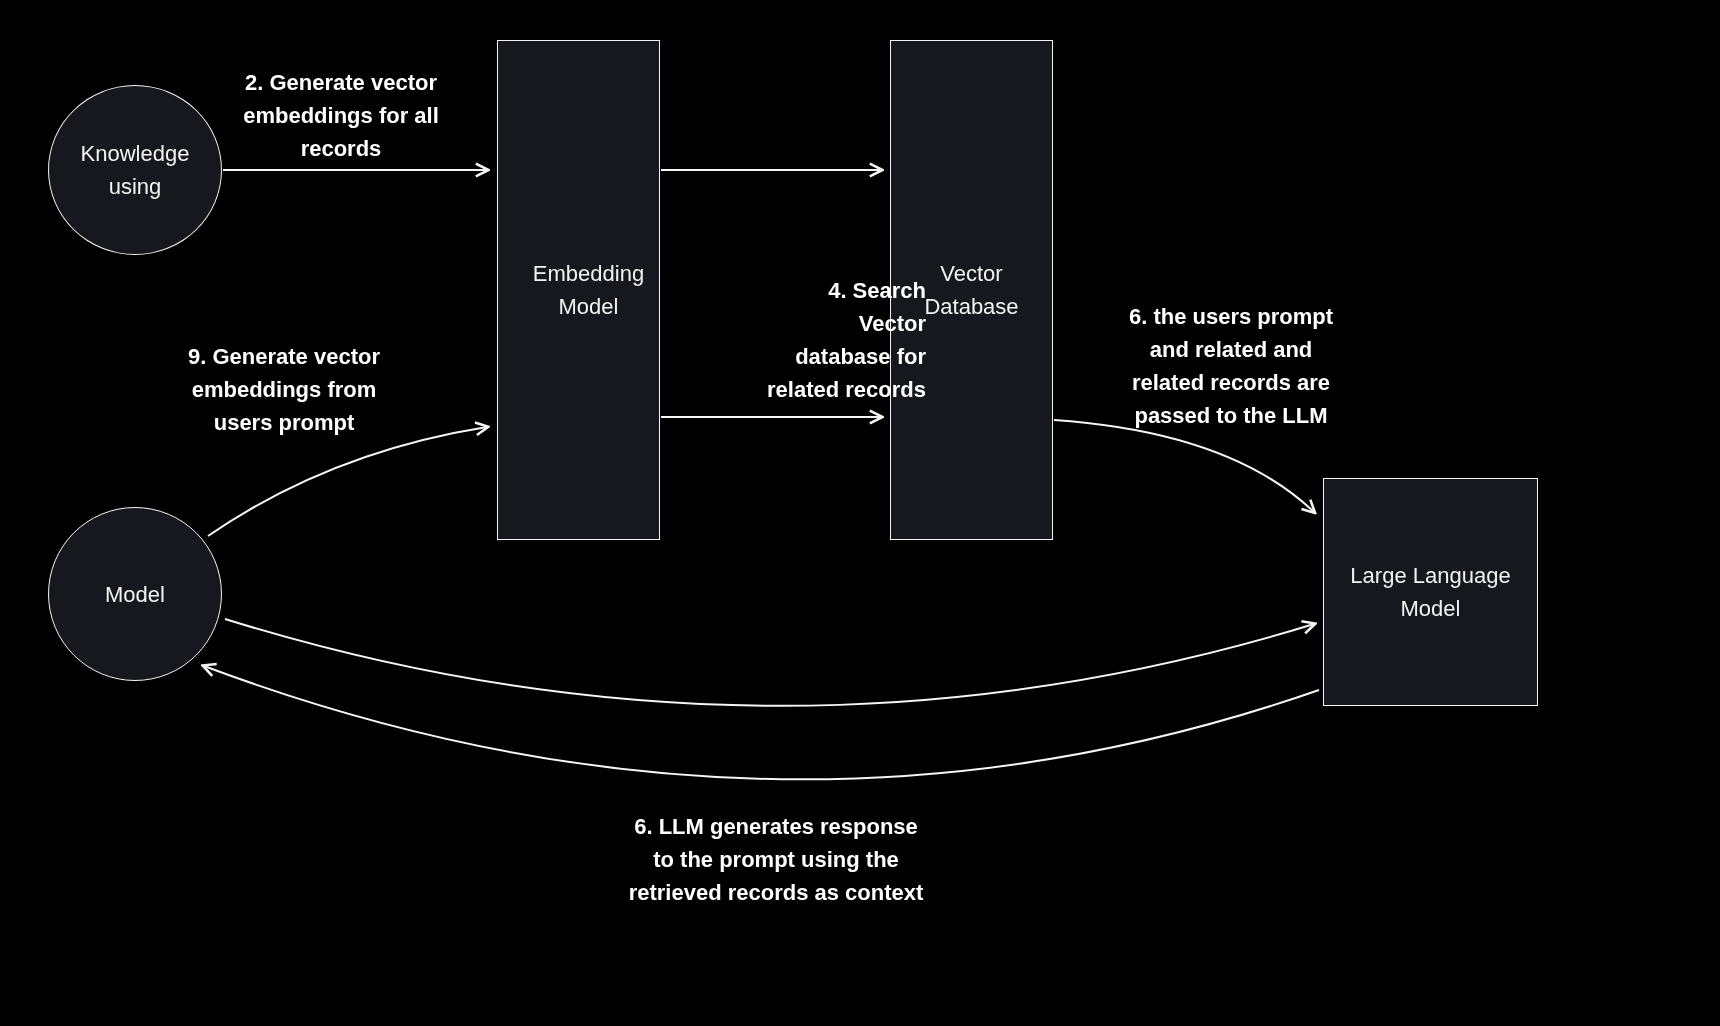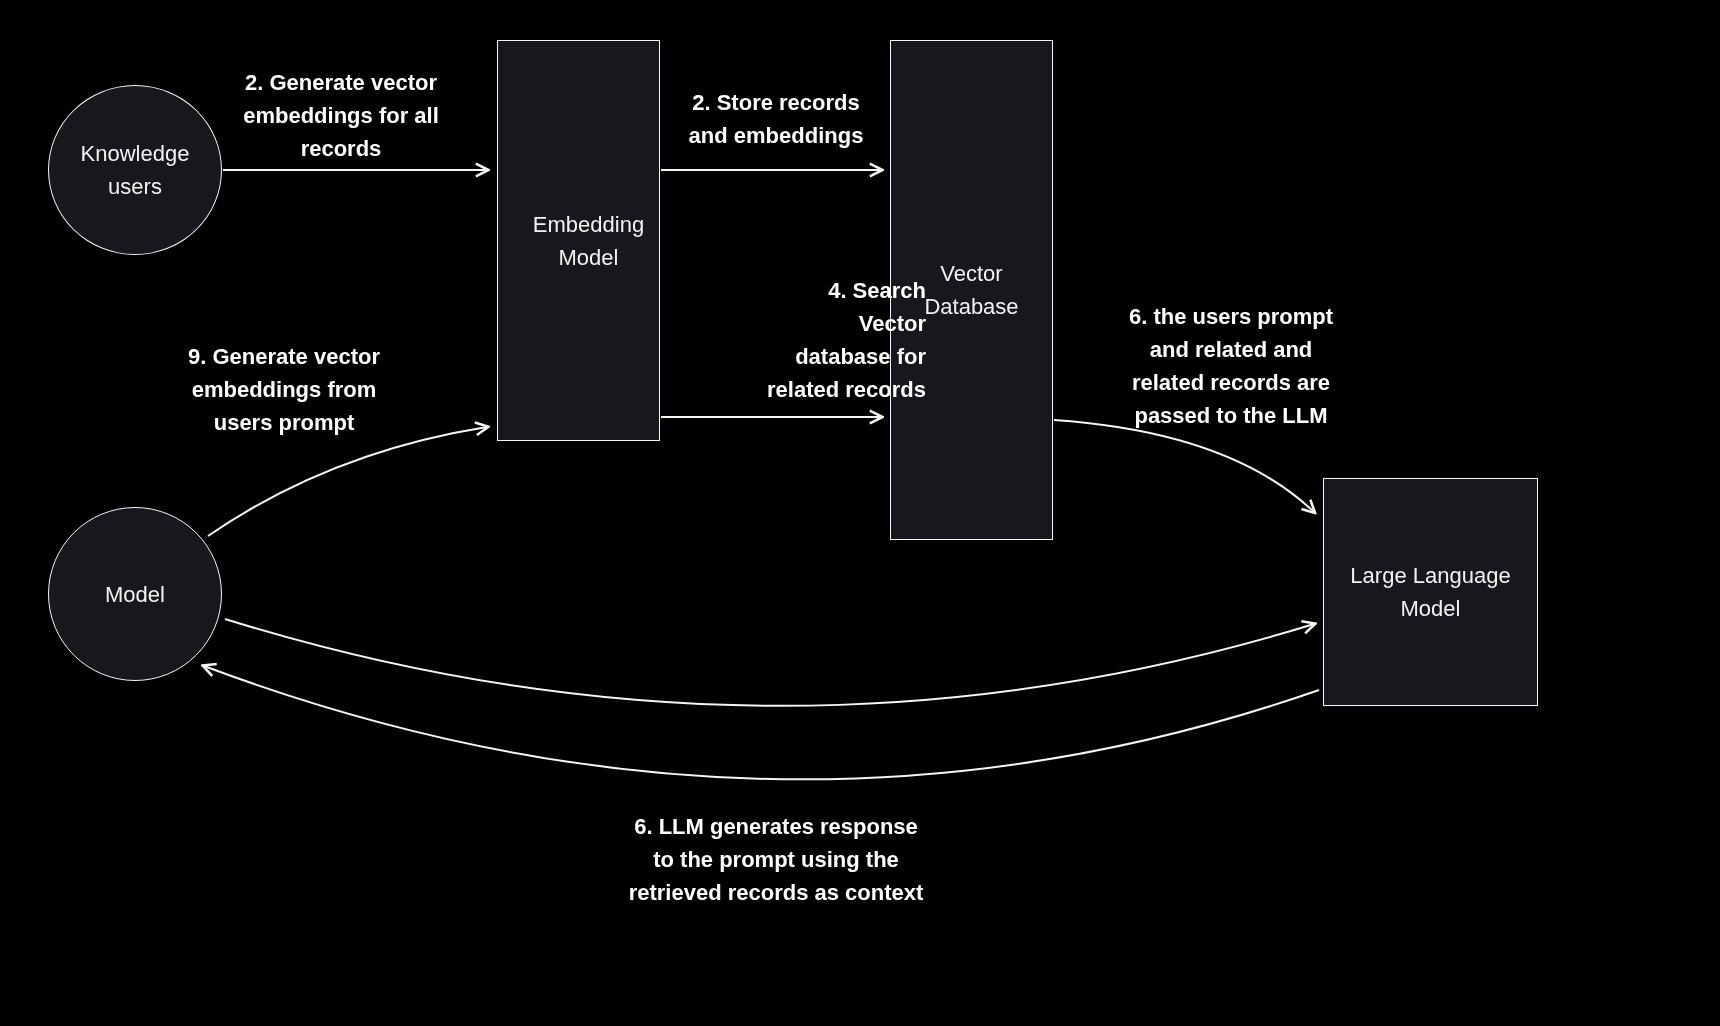--- a/index.html
+++ b/index.html
@@ -38,21 +38,21 @@
     text-align:center;
     white-space:pre-line;
     font-size:22px;
     line-height:33px;
     font-weight:400;
     color:var(--text);
   }
   .node.circle{border-radius:50%;}
   .node-kb{left:48px;top:85px;width:174px;height:170px;}
   .node-user{left:48px;top:507px;width:174px;height:174px;}
-  .node-embedding{left:497px;top:40px;width:163px;height:401px;padding-left:20px;}
+  .node-embedding{left:497px;top:40px;width:163px;height:500px;padding-left:20px;}
   .node-vdb{left:890px;top:40px;width:163px;height:500px;}
   .node-llm{left:1323px;top:478px;width:215px;height:228px;}
   .steplabel{
     position:absolute;
     text-align:center;
     white-space:pre-line;
     font-size:22px;
     line-height:33px;
     font-weight:600;
     color:#ffffff;
@@ -79,21 +79,21 @@
     <path d="M 661 170 H 881" fill="none" stroke="currentColor" stroke-width="2" marker-end="url(#arrow)"></path>
     <path d="M 661 417 H 881" fill="none" stroke="currentColor" stroke-width="2" marker-end="url(#arrow)"></path>
     <path d="M 208 536 Q 330 452 487 427" fill="none" stroke="currentColor" stroke-width="2" marker-end="url(#arrow)"></path>
     <path d="M 1054 420 Q 1230 432 1314 512" fill="none" stroke="currentColor" stroke-width="2" marker-end="url(#arrow)"></path>
     <path d="M 225 619 Q 775 790 1314 624" fill="none" stroke="currentColor" stroke-width="2" marker-end="url(#arrow)"></path>
     <path d="M 1319 690 Q 775 880 204 666" fill="none" stroke="currentColor" stroke-width="2" marker-end="url(#arrow)"></path>
   </svg>
 
   <div class="node circle node-kb">
     <span>Knowledge
-users</span>
+using</span>
   </div>
 
   <div class="node node-embedding">
     <span>Embedding
 Model</span>
   </div>
 
   <div class="node node-vdb">
     <span>Vector
 Database</span>
@@ -104,22 +104,20 @@
   </div>
 
   <div class="node node-llm">
     <span>Large Language
 Model</span>
   </div>
 
   <div class="steplabel label-step1">2. Generate vector
 embeddings for all
 records</div>
-  <div class="steplabel label-step2">2. Store records
-and embeddings</div>
   <div class="steplabel label-step3">9. Generate vector
 embeddings from
 users prompt</div>
   <div class="steplabel label-step4">4. Search
 Vector
 database for
 related records</div>
   <div class="steplabel label-step5">6. the users prompt
 and related and
 related records are

